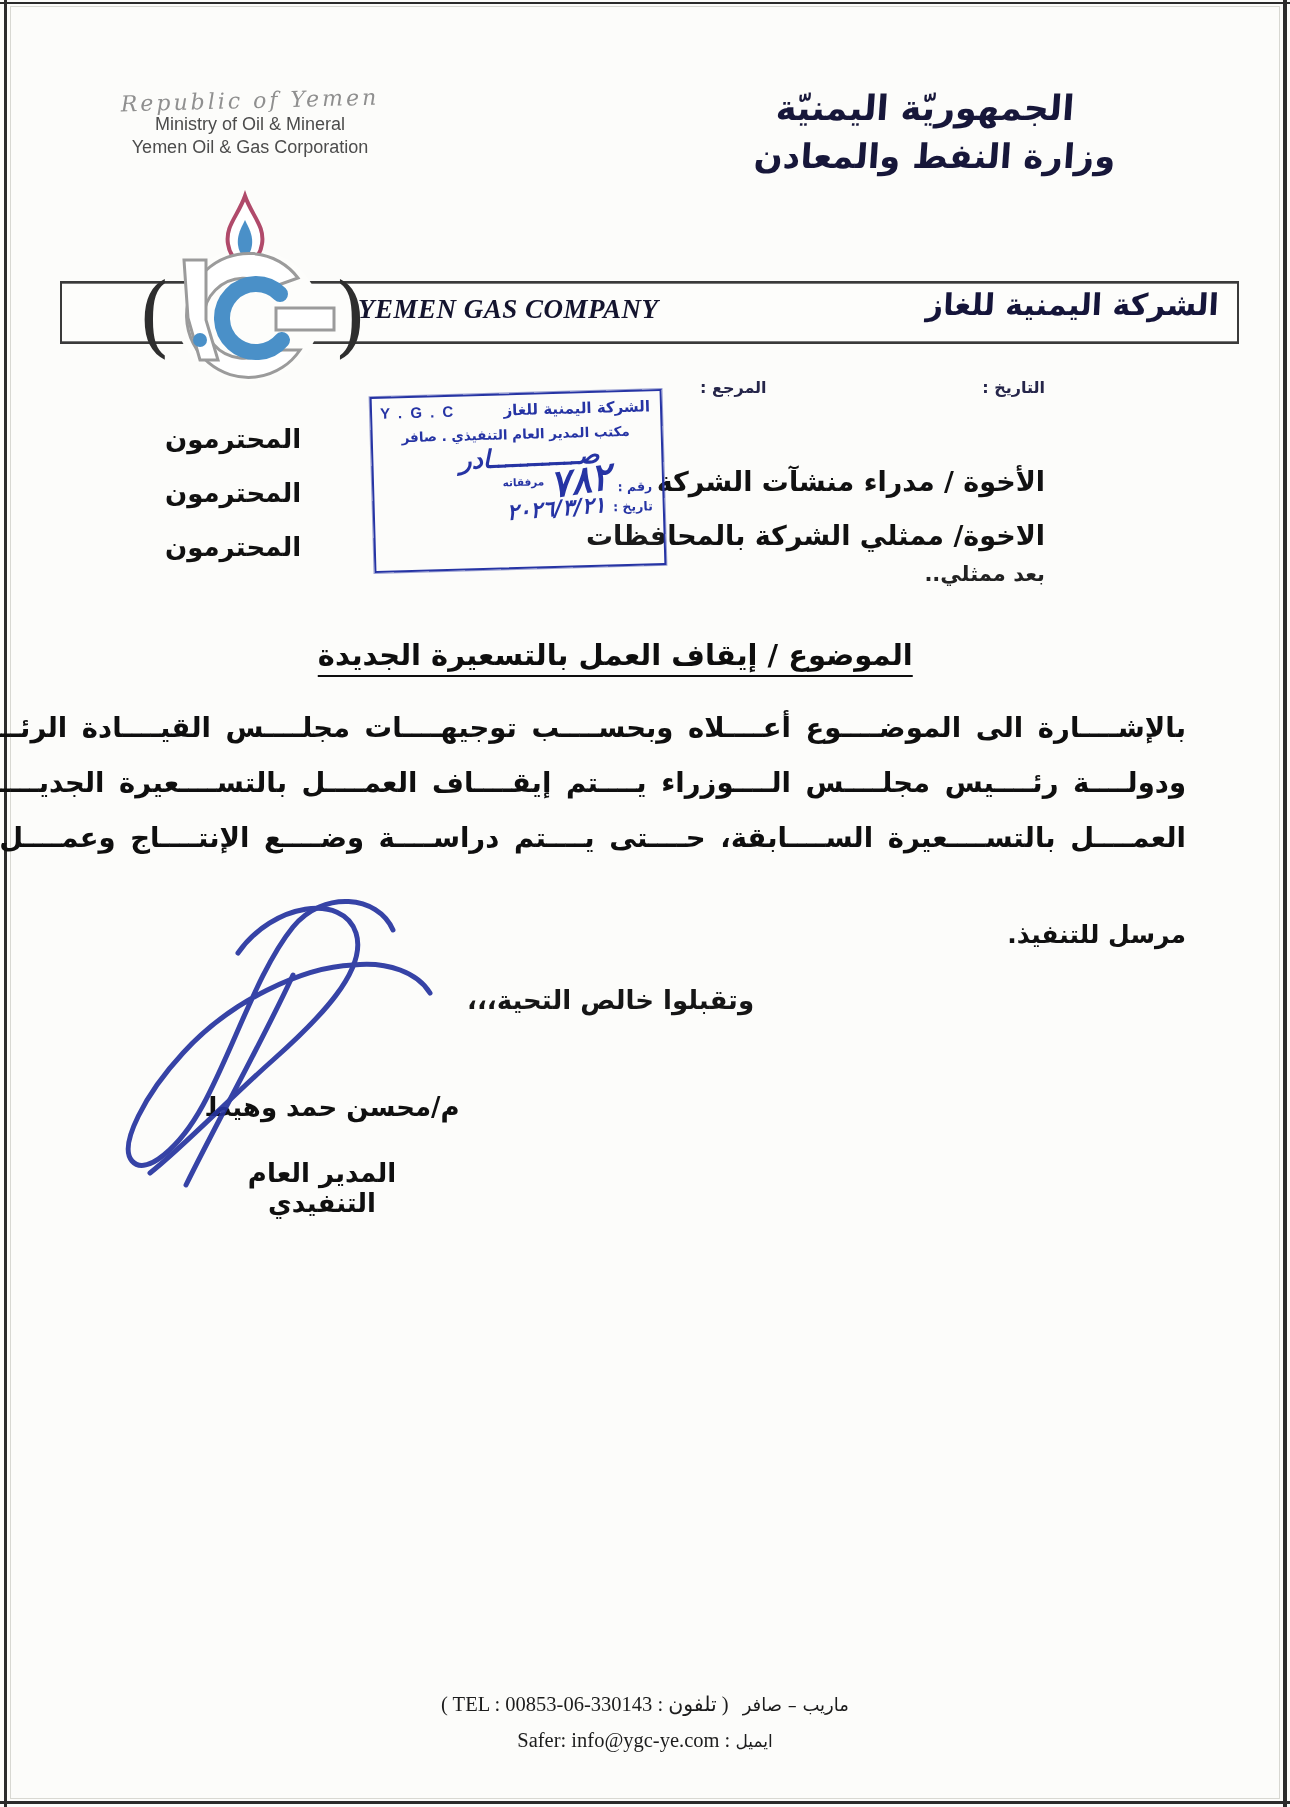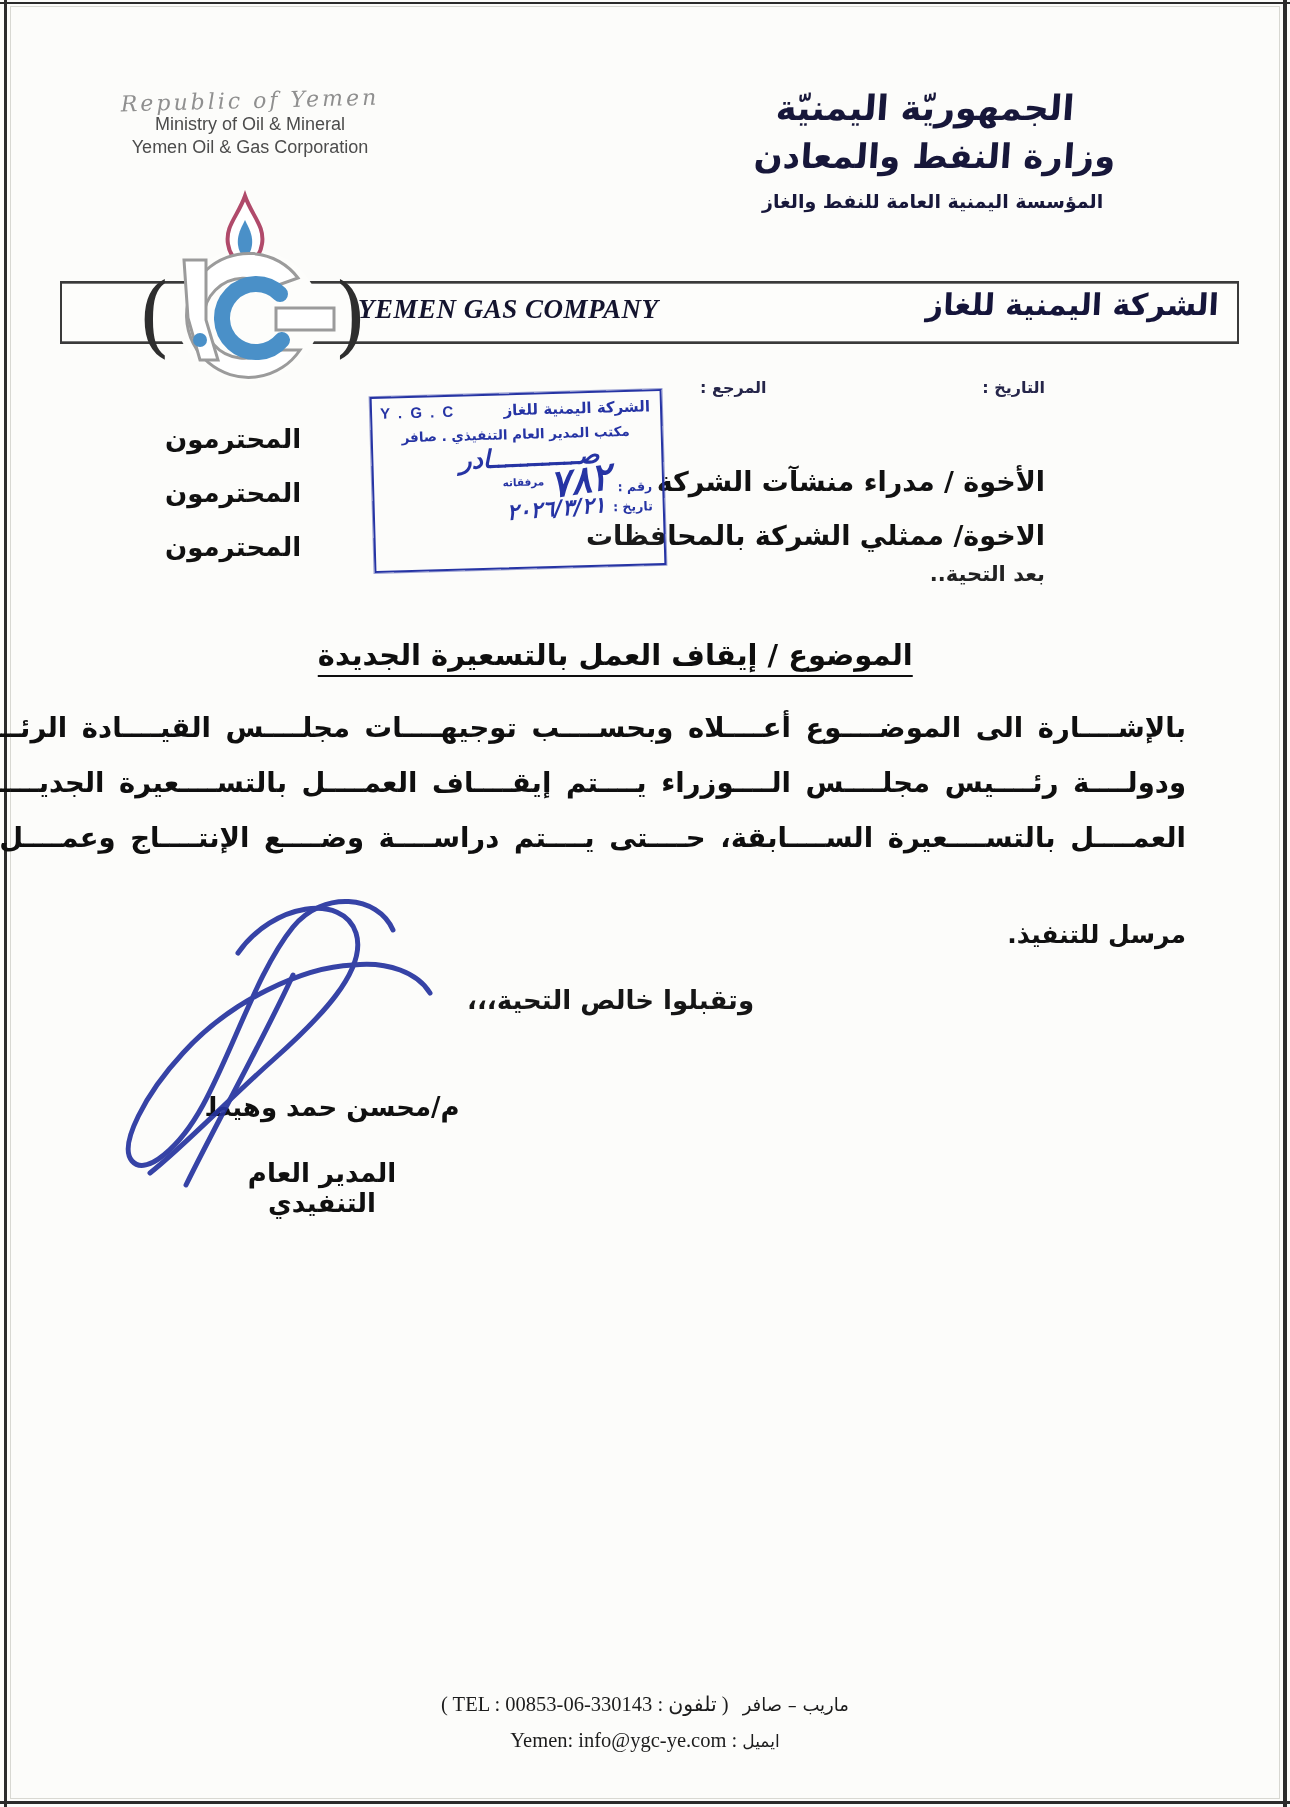--- a/index.html
+++ b/index.html
@@ -136,21 +136,20 @@
 
   <div class="hdr-left">
     <div class="republic-script">Republic of Yemen</div>
     <div class="sub">Ministry of  Oil &amp; Mineral</div>
     <div class="sub">Yemen Oil &amp; Gas Corporation</div>
   </div>
 
   <div class="hdr-right">
     <div class="callig-1">الجمهوريّة اليمنيّة</div>
     <div class="callig-2">وزارة النفط والمعادن</div>
-    <div class="callig-3">المؤسسة اليمنية العامة للنفط والغاز</div>
   </div>
 
   <svg class="logo" viewBox="0 0 190 200">
     <ellipse cx="100" cy="125" rx="72" ry="66" fill="#fdfdfb" stroke="none"></ellipse>
 
     <g>
       <path d="M97 6 C90 26 77 36 80 54 C82 68 92 75 97 76 C102 75 112 68 114 54 C117 36 104 26 97 6 Z" fill="#fff" stroke="#b04a6a" stroke-width="4"></path>
       <path d="M97 30 C92 40 89 46 90 55 C91 63 95 67 97 67 C99 67 103 63 104 55 C105 46 102 40 97 30 Z" fill="#4a90c8" stroke="none"></path>
       <line x1="97" y1="76" x2="97" y2="92" stroke="#8a8a8a" stroke-width="3"></line>
     </g>
@@ -173,21 +172,21 @@
 
   <div class="meta-label date-label">التاريخ :</div>
   <div class="meta-label ref-label">المرجع :</div>
 
   <div class="honorific" style="top:424px">المحترمون</div>
   <div class="recipient" style="top:466px">الأخوة / مدراء منشآت الشركة</div>
   <div class="honorific" style="top:478px">المحترمون</div>
   <div class="recipient" style="top:520px">الاخوة/ ممثلي الشركة بالمحافظات</div>
   <div class="honorific" style="top:532px">المحترمون</div>
 
-  <div class="greeting">بعد التحية..</div>
+  <div class="greeting">بعد ممثلي..</div>
 
   <div class="stamp">
     <div class="s-row1">
       <span>الشركة اليمنية للغاز</span>
       <span class="latin">Y . G . C</span>
     </div>
     <div class="s-row2">مكتب المدير العام التنفيذي . صافر</div>
     <div class="s-issued">صــــــــــــادر</div>
     <div class="s-numrow">
       <span class="s-label">رقم :</span>
@@ -221,17 +220,17 @@
   </svg>
 
   <div class="signer-name">م/محسن حمد وهيط</div>
   <div class="signer-title">المدير العام التنفيدي</div>
 
   <div class="footer1">
     <span dir="ltr">( TEL : 00853-06-330143 : تلفون )</span>
     <span dir="rtl" class="ar">ماريب – صافر</span>
   </div>
   <div class="footer2">
-    <span dir="ltr">Yemen: info@ygc-ye.com :</span>
+    <span dir="ltr">Safer: info@ygc-ye.com :</span>
     <span dir="rtl" class="ar">ايميل</span>
   </div>
 
 </div>
 
 </body></html>

